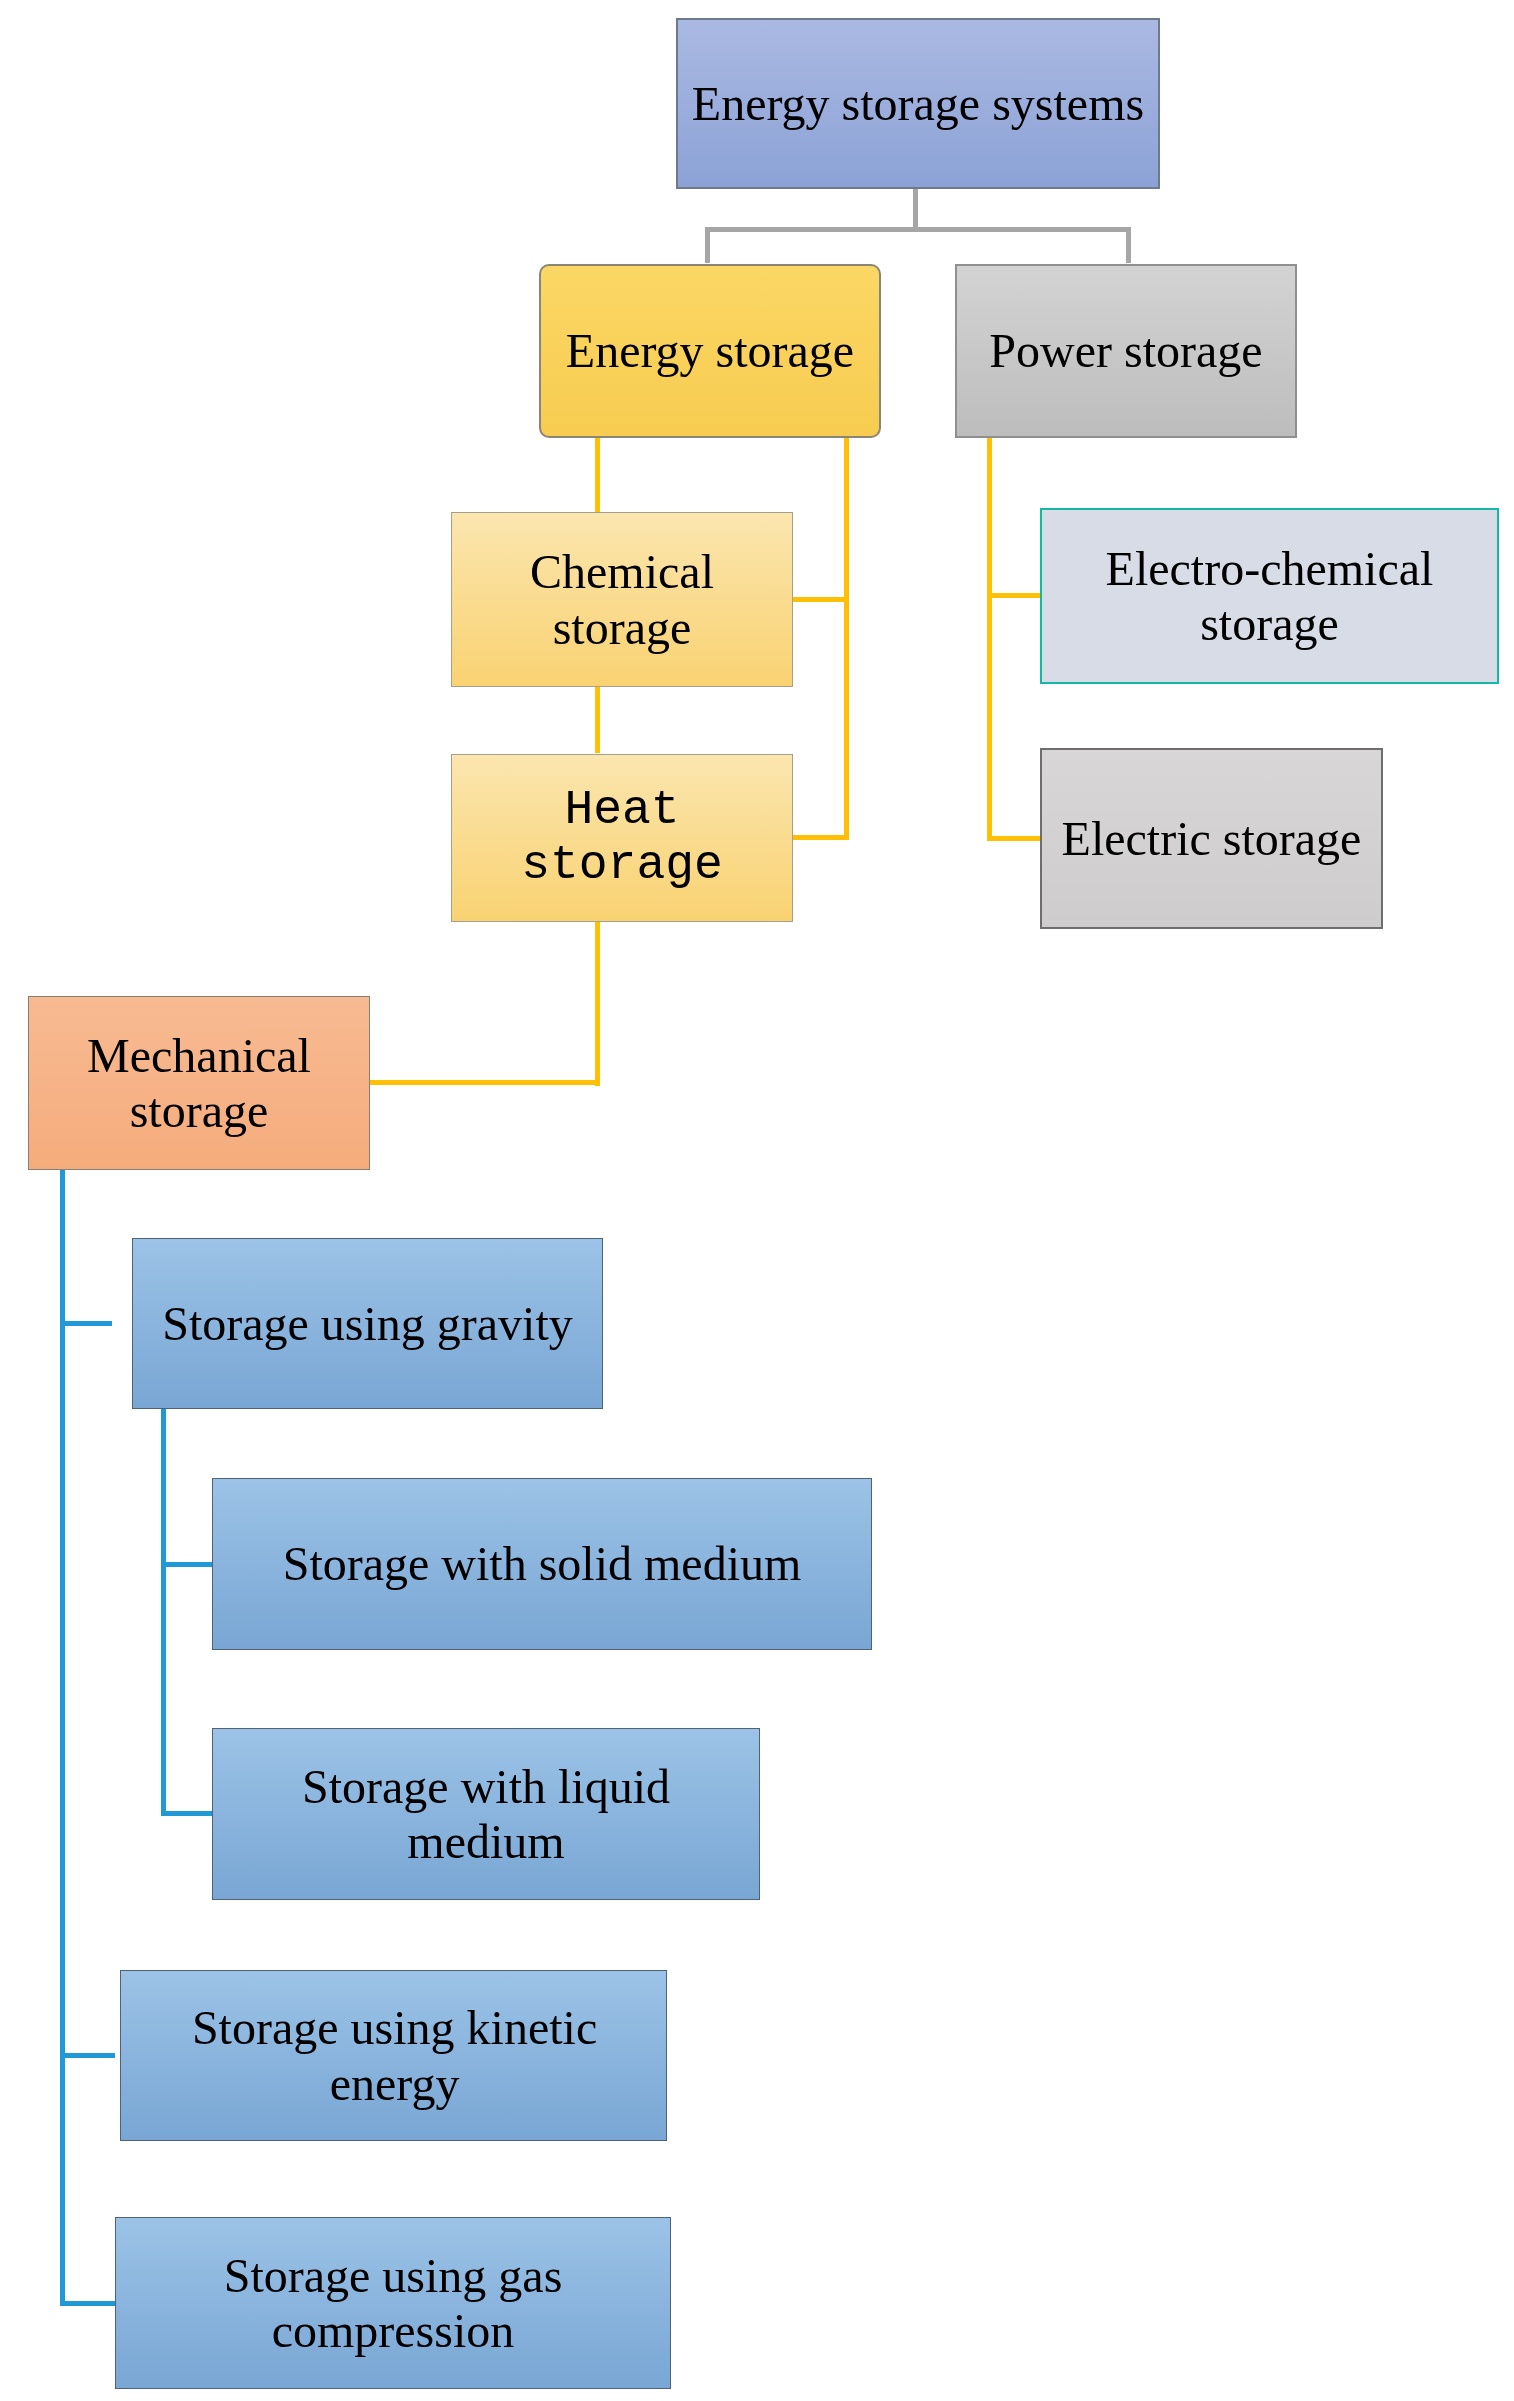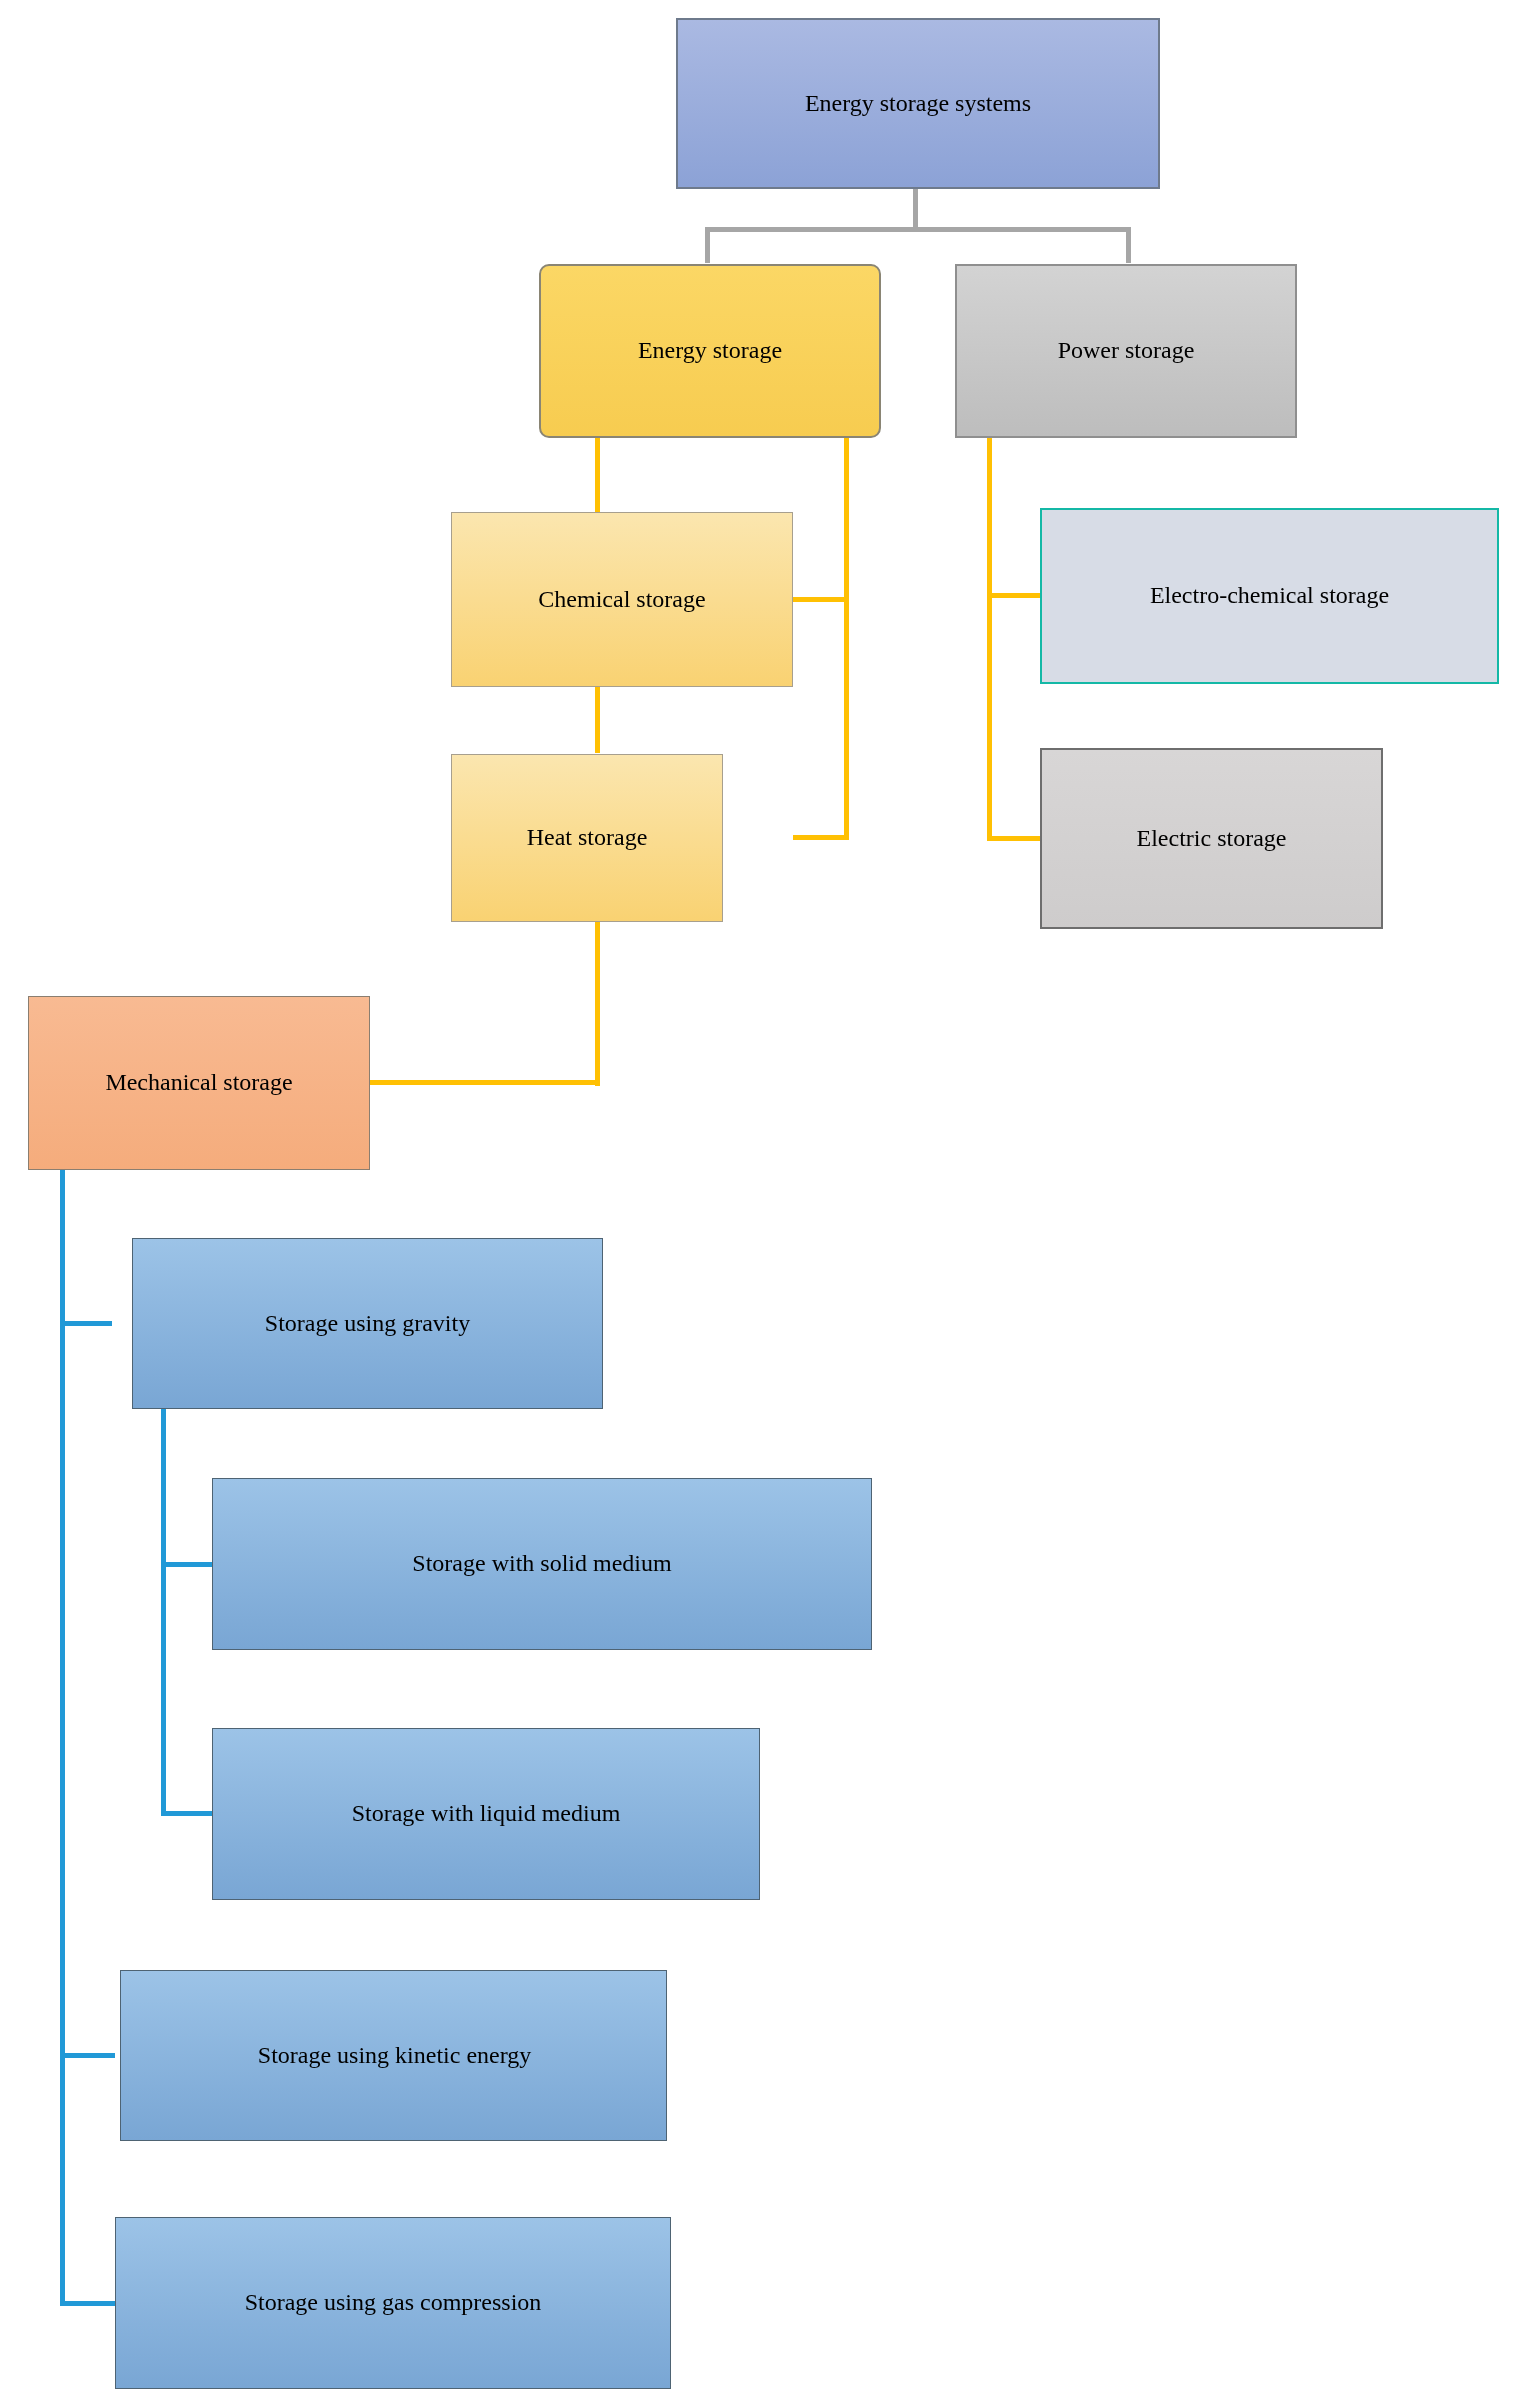--- a/index.html
+++ b/index.html
@@ -15,41 +15,41 @@
     overflow: hidden;
     font-family: "Liberation Serif", serif;
   }
   .node {
     position: absolute;
     display: flex;
     align-items: center;
     justify-content: center;
     text-align: center;
     box-sizing: border-box;
-    font-size: 24px;
+    font-size: 48px;
     color: #000000;
     line-height: 1.15;
     padding: 0 4.9px;
   }
   
   .f-blue-hdr   { background: linear-gradient(180deg, #AAB9E2 0%, #8CA2D6 100%); border: 2px solid #6E7A8C; }
   .f-gold       { background: linear-gradient(180deg, #FBD765 0%, #F7CC50 100%); border: 2px solid #8A8574; }
   .f-gray       { background: linear-gradient(180deg, #D3D3D3 0%, #BDBDBD 100%); border: 2px solid #8F8F8F; }
   .f-lightgold  { background: linear-gradient(180deg, #FBE6AF 0%, #F9D272 100%); border: 1.5px solid #A79F8E; }
   .f-bluegray   { background: #D7DCE6; border: 2px solid #14b8a6; }
   .f-lightgray  { background: linear-gradient(180deg, #D8D6D6 0%, #CECCCC 100%); border: 2.9px solid #6E6E6E; }
   .f-orange     { background: linear-gradient(180deg, #F8BA92 0%, #F5AC7C 100%); border: 1.5px solid #8A7E70; }
   .f-blue       { background: linear-gradient(180deg, #9CC3E7 0%, #79A6D4 100%); border: 1.5px solid #4E6373; }
 
   
   #n-ess        { left: 676px; top:   18px; width:  484px; height: 171px; }
   #n-energy     { left: 539px; top:  264px; width:  342px; height: 174px; border-radius: 10px; }
   #n-power      { left: 955px; top:  264px; width:  342px; height: 174px; }
   #n-chemical   { left:  451px; top: 512px; width:  342px; height: 175px; }
-  #n-heat       { left:  451px; top: 754px; width:  272px; height: 168px; }
+  #n-heat       { left:  451px; top: 754px; width:  342px; height: 168px; font-family: Liberation Mono, monospace; }
   #n-electrochem{ left: 1040px; top: 508px; width:  459px; height: 176px; }
   #n-electric   { left: 1040px; top: 748px; width:  343px; height: 181px; }
   #n-mechanical { left:   28px; top: 996px; width:  342px; height: 174px; }
   #n-gravity    { left:  112px; top: 1238px; width:  471px; height: 171px; margin-left: 20px; }
   #n-solid      { left:  212px; top: 1478px; width: 660px; height: 172px; }
   #n-liquid     { left:  212px; top: 1728px; width: 548px; height: 172px; }
   #n-kinetic    { left:  120px; top: 1970px; width: 547px; height: 171px; padding-left: 7px; }
   #n-gas        { left:  115px; top: 2217px; width: 556px; height: 172px; }
 
   

